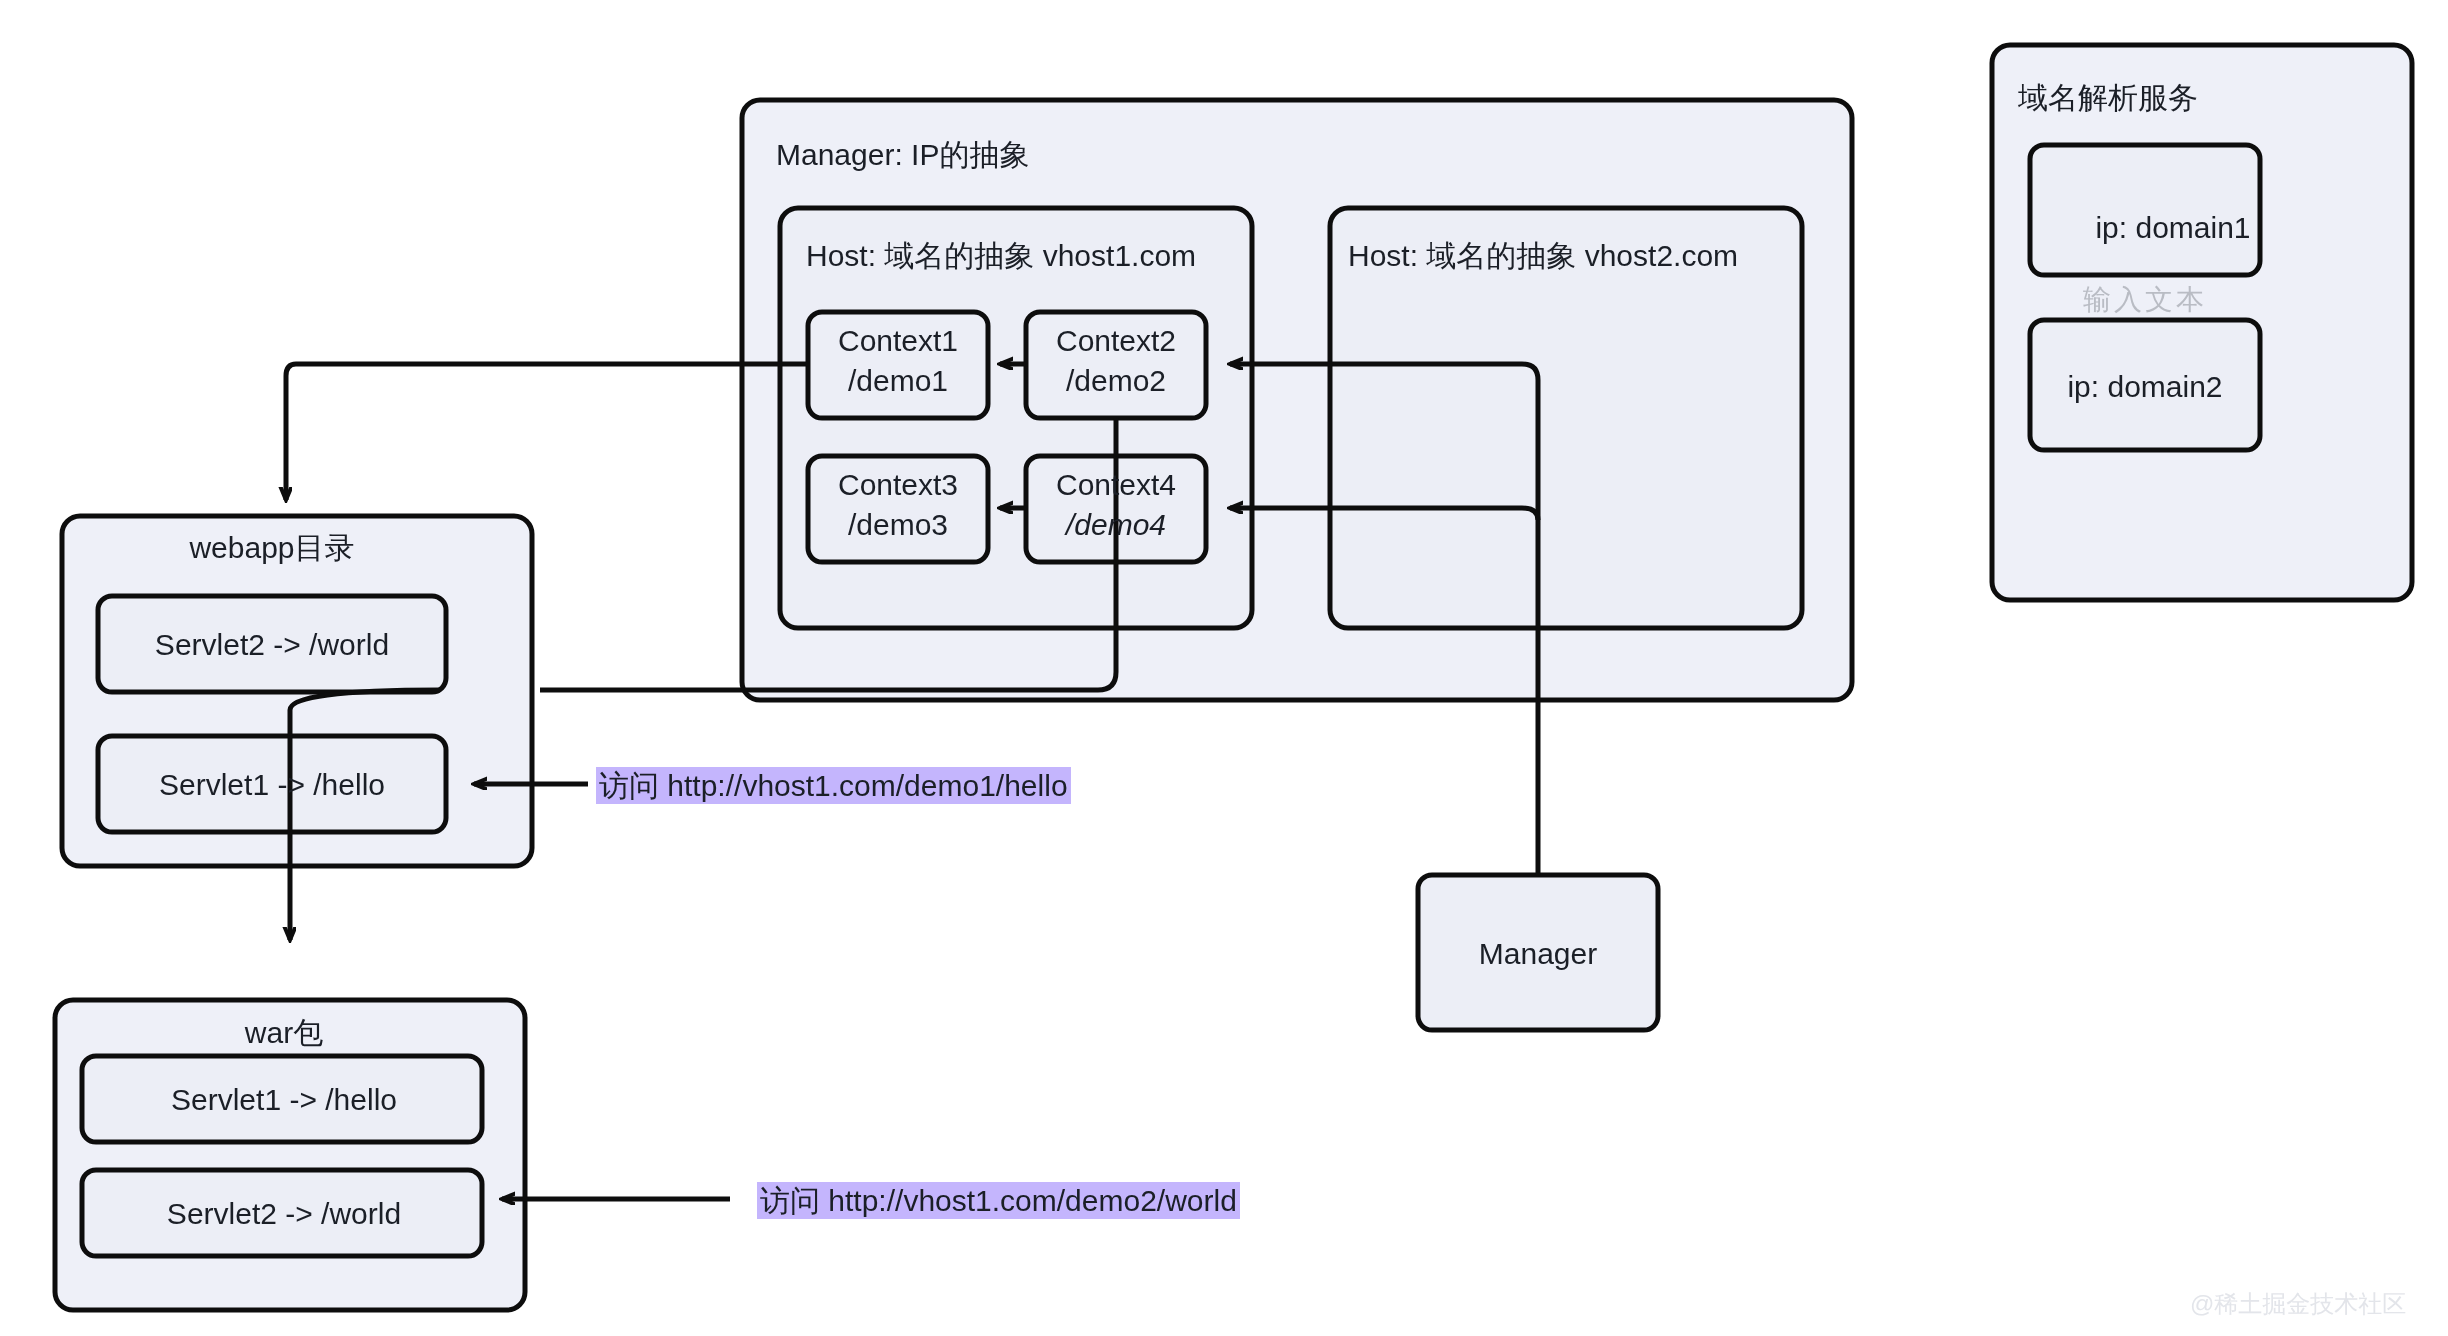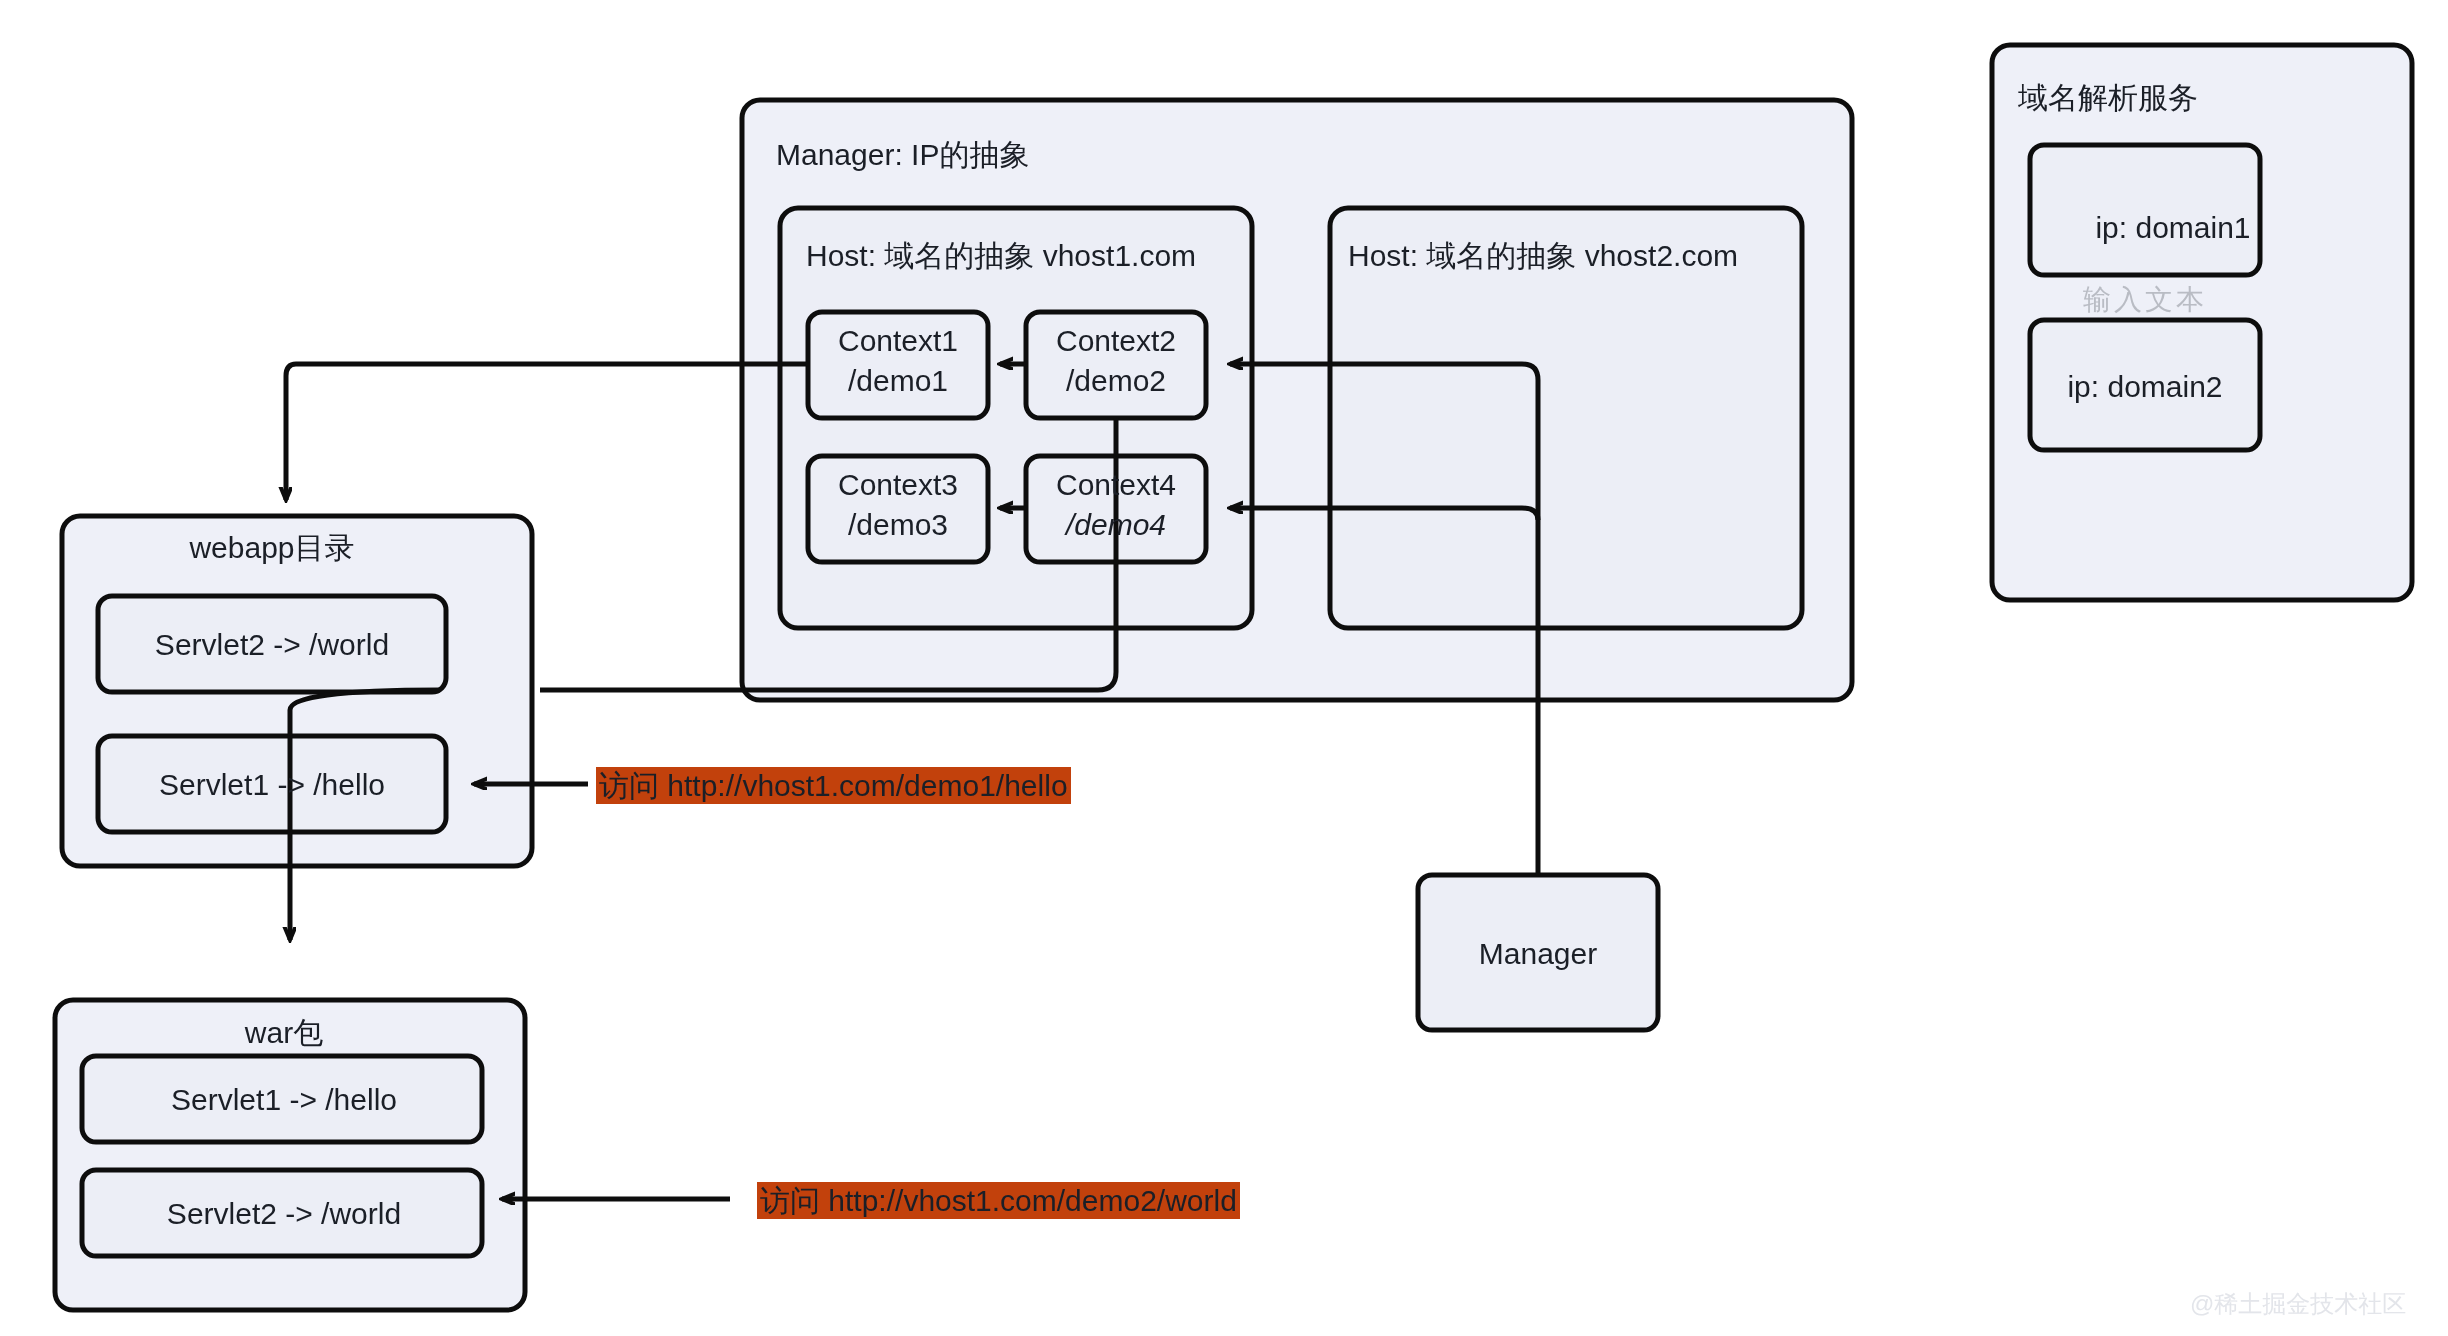--- a/index.html
+++ b/index.html
@@ -28,21 +28,21 @@
     position: absolute;
     color: #1b1f27;
     white-space: nowrap;
     font-family: "Liberation Sans", "DejaVu Sans", sans-serif;
   }
   .lbl-container { font-size: 30px; }
   .lbl-node      { font-size: 30px; text-align: center; }
   .lbl-center    { transform: translateX(-50%); text-align: center; }
   .lbl-mid       { transform: translate(-50%, -50%); }
   .hl {
-    background: #c2410c;
+    background: #c4b5fd;
     padding: 2px 3px;
     font-size: 30px;
     color: #1b1f27;
   }
   .placeholder {
     color: #b9bcc4;
     font-size: 28px;
     letter-spacing: 3px;
   }
   .watermark {

